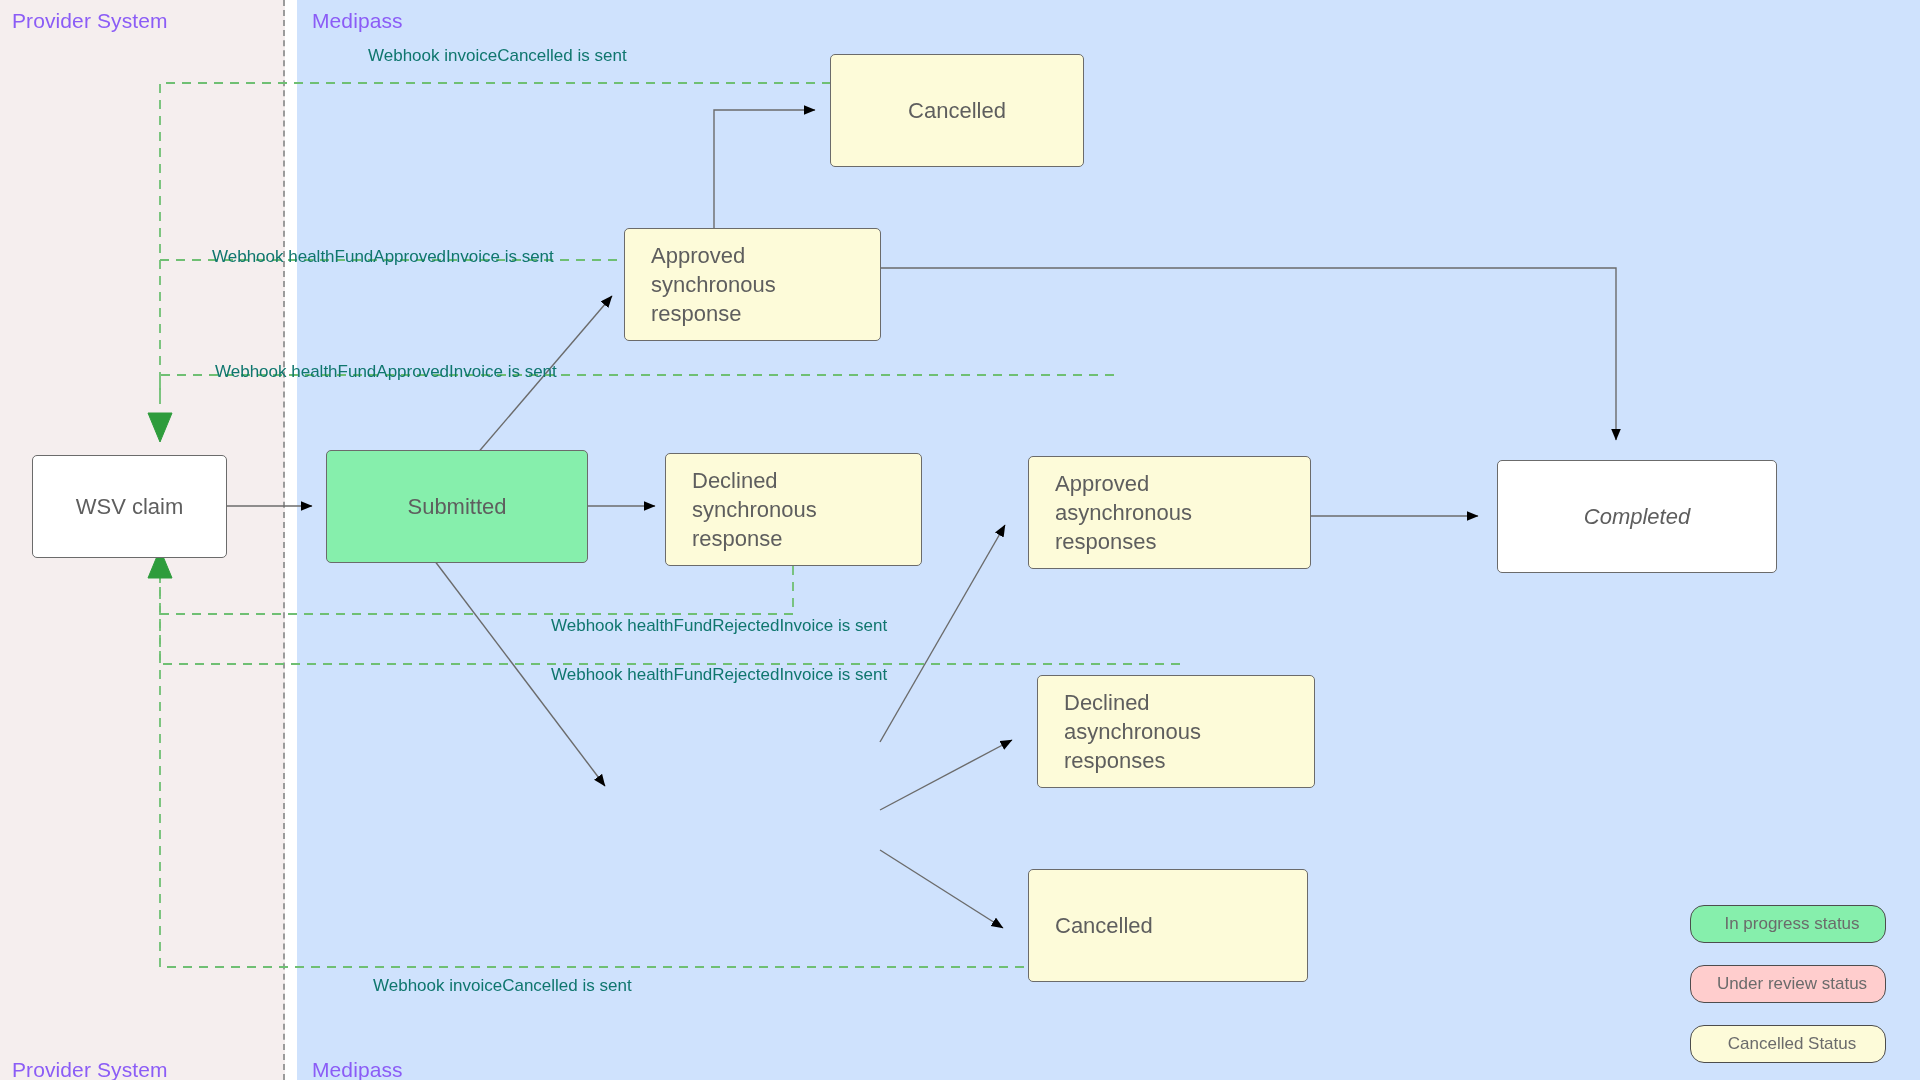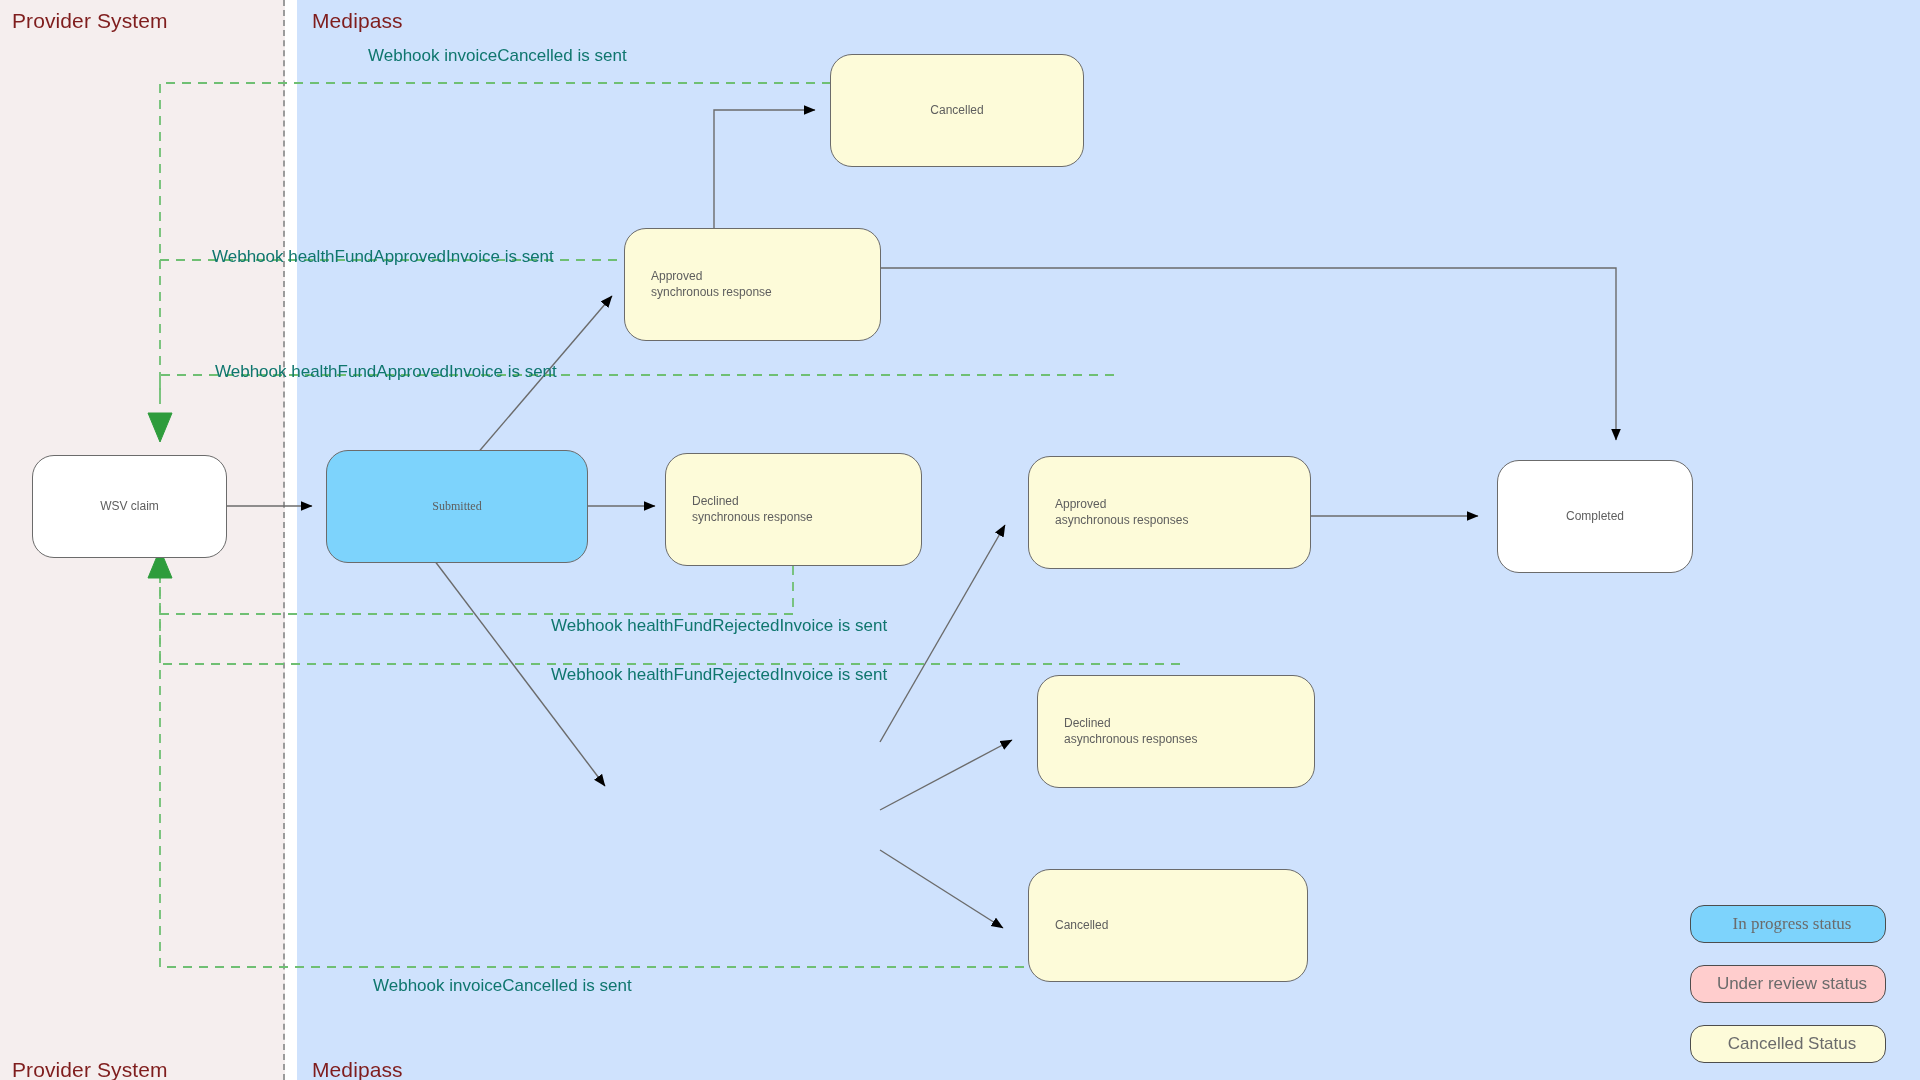--- a/index.html
+++ b/index.html
@@ -29,50 +29,50 @@
     border-right: 2px dashed #9b9b9b;
   }
   .lane-medipass {
     left: 297px;
     width: 1623px;
     background: #cfe2fd;
   }
   .lane-title {
     position: absolute;
     font-size: 21px;
-    color: #7f1d1d;
+    color: #8b5cf6;
     white-space: nowrap;
     letter-spacing: 0.1px;
   }
   .lane-title.top    { top: 9px; }
   .lane-title.bottom { top: 1058px; }
   .lt-provider { left: 12px; }
   .lt-medipass { left: 312px; }
 
   
   .node {
     position: absolute;
     box-sizing: border-box;
     border: 1px solid #6b6b6b;
-    border-radius: 22px;
+    border-radius: 5px;
     display: flex;
     align-items: center;
     color: #5e5e5e;
-    font-size: 12px;
+    font-size: 22px;
     line-height: 1.33;
     padding-left: 26px;
     padding-right: 12px;
     white-space: pre-line;
   }
   .node.center-text {
     justify-content: center;
     padding-left: 12px;
   }
   .fill-white  { background: #ffffff; }
-  .fill-blue   { background: #7dd3fc; font-family: Liberation Serif, serif; }
+  .fill-blue   { background: #86efac; }
   .fill-yellow { background: #fdfbd9; }
   .fill-red    { background: #ffcdcd; }
 
   
   #edges {
     position: absolute;
     left: 0; top: 0;
     width: 1920px; height: 1080px;
     pointer-events: none;
   }
@@ -188,21 +188,21 @@
 synchronous response</div>
 
   <div class="node fill-yellow" style="left:1028px; top:456px; width:283px; height:113px;">Approved
 asynchronous responses</div>
 
   <div class="node fill-yellow" style="left:1037px; top:675px; width:278px; height:113px;">Declined
 asynchronous responses</div>
 
   <div class="node fill-yellow" style="left:1028px; top:869px; width:280px; height:113px;">Cancelled</div>
 
-  <div class="node fill-white center-text" style="left:1497px; top:460px; width:196px; height:113px;">Completed</div>
+  <div class="node fill-white center-text" style="left:1497px; top:460px; width:280px; height:113px;font-style:italic;">Completed</div>
 
 
   <div class="wh-label" style="left:368px; top:46px;">Webhook invoiceCancelled is sent</div>
 
   <div class="wh-label" style="left:212px; top:247px;">Webhook healthFundApprovedInvoice is sent</div>
 
   <div class="wh-label" style="left:215px; top:362px;">Webhook healthFundApprovedInvoice is sent</div>
 
   <div class="wh-label" style="left:551px; top:616px;">Webhook healthFundRejectedInvoice is sent</div>
 

